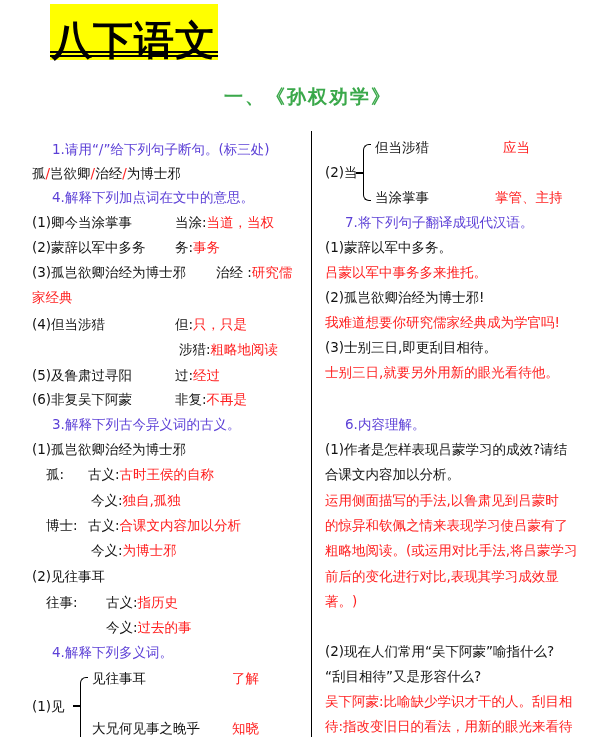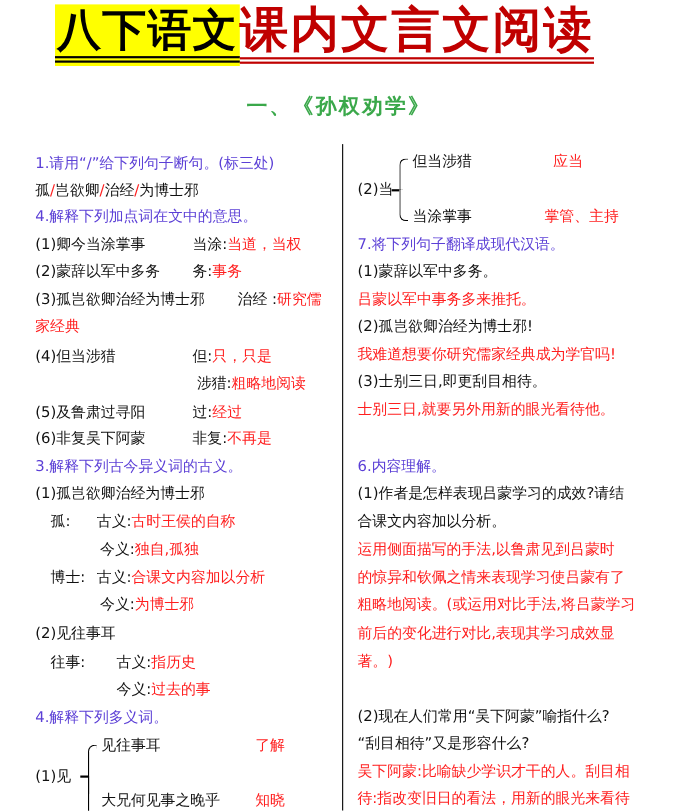--- a/index.html
+++ b/index.html
@@ -1,54 +1,49 @@
 <!DOCTYPE html>
 <html><head>
 <meta charset="utf-8">
 <style>
   html, body { margin: 0; padding: 0; background: #ffffff; }
   body { width: 616px; height: 737px; overflow: hidden; position: relative;
          font-family: "DejaVu Sans", "Liberation Sans", sans-serif; color: #111; }
   .banner { position: absolute; top: 4px; left: 50px; height: 52px; display: flex; align-items: flex-start; }
-  .banner-left { background: #ffff00; height: 56px; padding: 0 2px; box-sizing: border-box; position: relative; }
+  .banner-left { background: #ffff00; height: 56px; padding: 12px 2px; box-sizing: border-box; position: relative; }
   .banner-left .t { font-size: 40px; font-weight: 900; color: #000; line-height: 48px; letter-spacing: 1px; display: block; }
   .banner-right { position: relative; height: 56px; }
   .banner-right .t { font-size: 44px; font-weight: 900; color: #c00000; line-height: 48px; letter-spacing: 2px; display: block; }
   .uline-black { position: absolute; left: 0; right: 0; top: 47px; height: 2px; background: #000; }
   .uline-black2 { position: absolute; left: 0; right: 0; top: 51px; height: 2px; background: #000; }
   .uline-red { position: absolute; left: 0; right: 0; top: 48px; height: 2px; background: #c00000; }
   .uline-red2 { position: absolute; left: 0; right: 0; top: 52px; height: 2px; background: #c00000; }
   .section-title { position: absolute; top: 84px; left: 0; width: 616px; text-align: center;
                    font-family: "DejaVu Serif", "Liberation Serif", serif; font-size: 19px; font-weight: bold;
                    color: #3aa84a; letter-spacing: 2px; }
   .divider { position: absolute; left: 311px; top: 131px; width: 1px; height: 606px; background: #000; }
   .col { position: absolute; top: 135px; font-size: 13.5px; }
   .col-left { left: 32px; width: 275px; }
   .col-right { left: 325px; width: 275px; }
   .line { position: absolute; white-space: nowrap; line-height: 18px; }
-  .q { color: #5b3fd6; }
+  .q { color: #5b3fd6; margin-left: 20px; }
   .a { color: #ff1e1e; }
   .k { color: #111; }
   .sep { color: #ff1e1e; }
   .brace { position: absolute; border: 1.5px solid #000; border-right: none; border-radius: 6px 0 0 6px; width: 7px; }
   .brace-tip { position: absolute; width: 7px; height: 1.5px; background: #000; }
 </style>
 </head>
 <body>
 
 <div class="banner">
   <div class="banner-left">
     <span class="t">八下语文</span>
     <div class="uline-black"></div>
     <div class="uline-black2"></div>
-  </div>
-  <div class="banner-right">
-    <span class="t">课内文言文阅读</span>
-    <div class="uline-red"></div>
-    <div class="uline-red2"></div>
   </div>
 </div>
 
 <div class="section-title">一、《孙权劝学》</div>
 
 <div class="divider"></div>
 
 <div class="col col-left">
   <div class="line q" style="top:5px">1.请用“/”给下列句子断句。(标三处)</div>
   <div class="line" style="top:29px">

